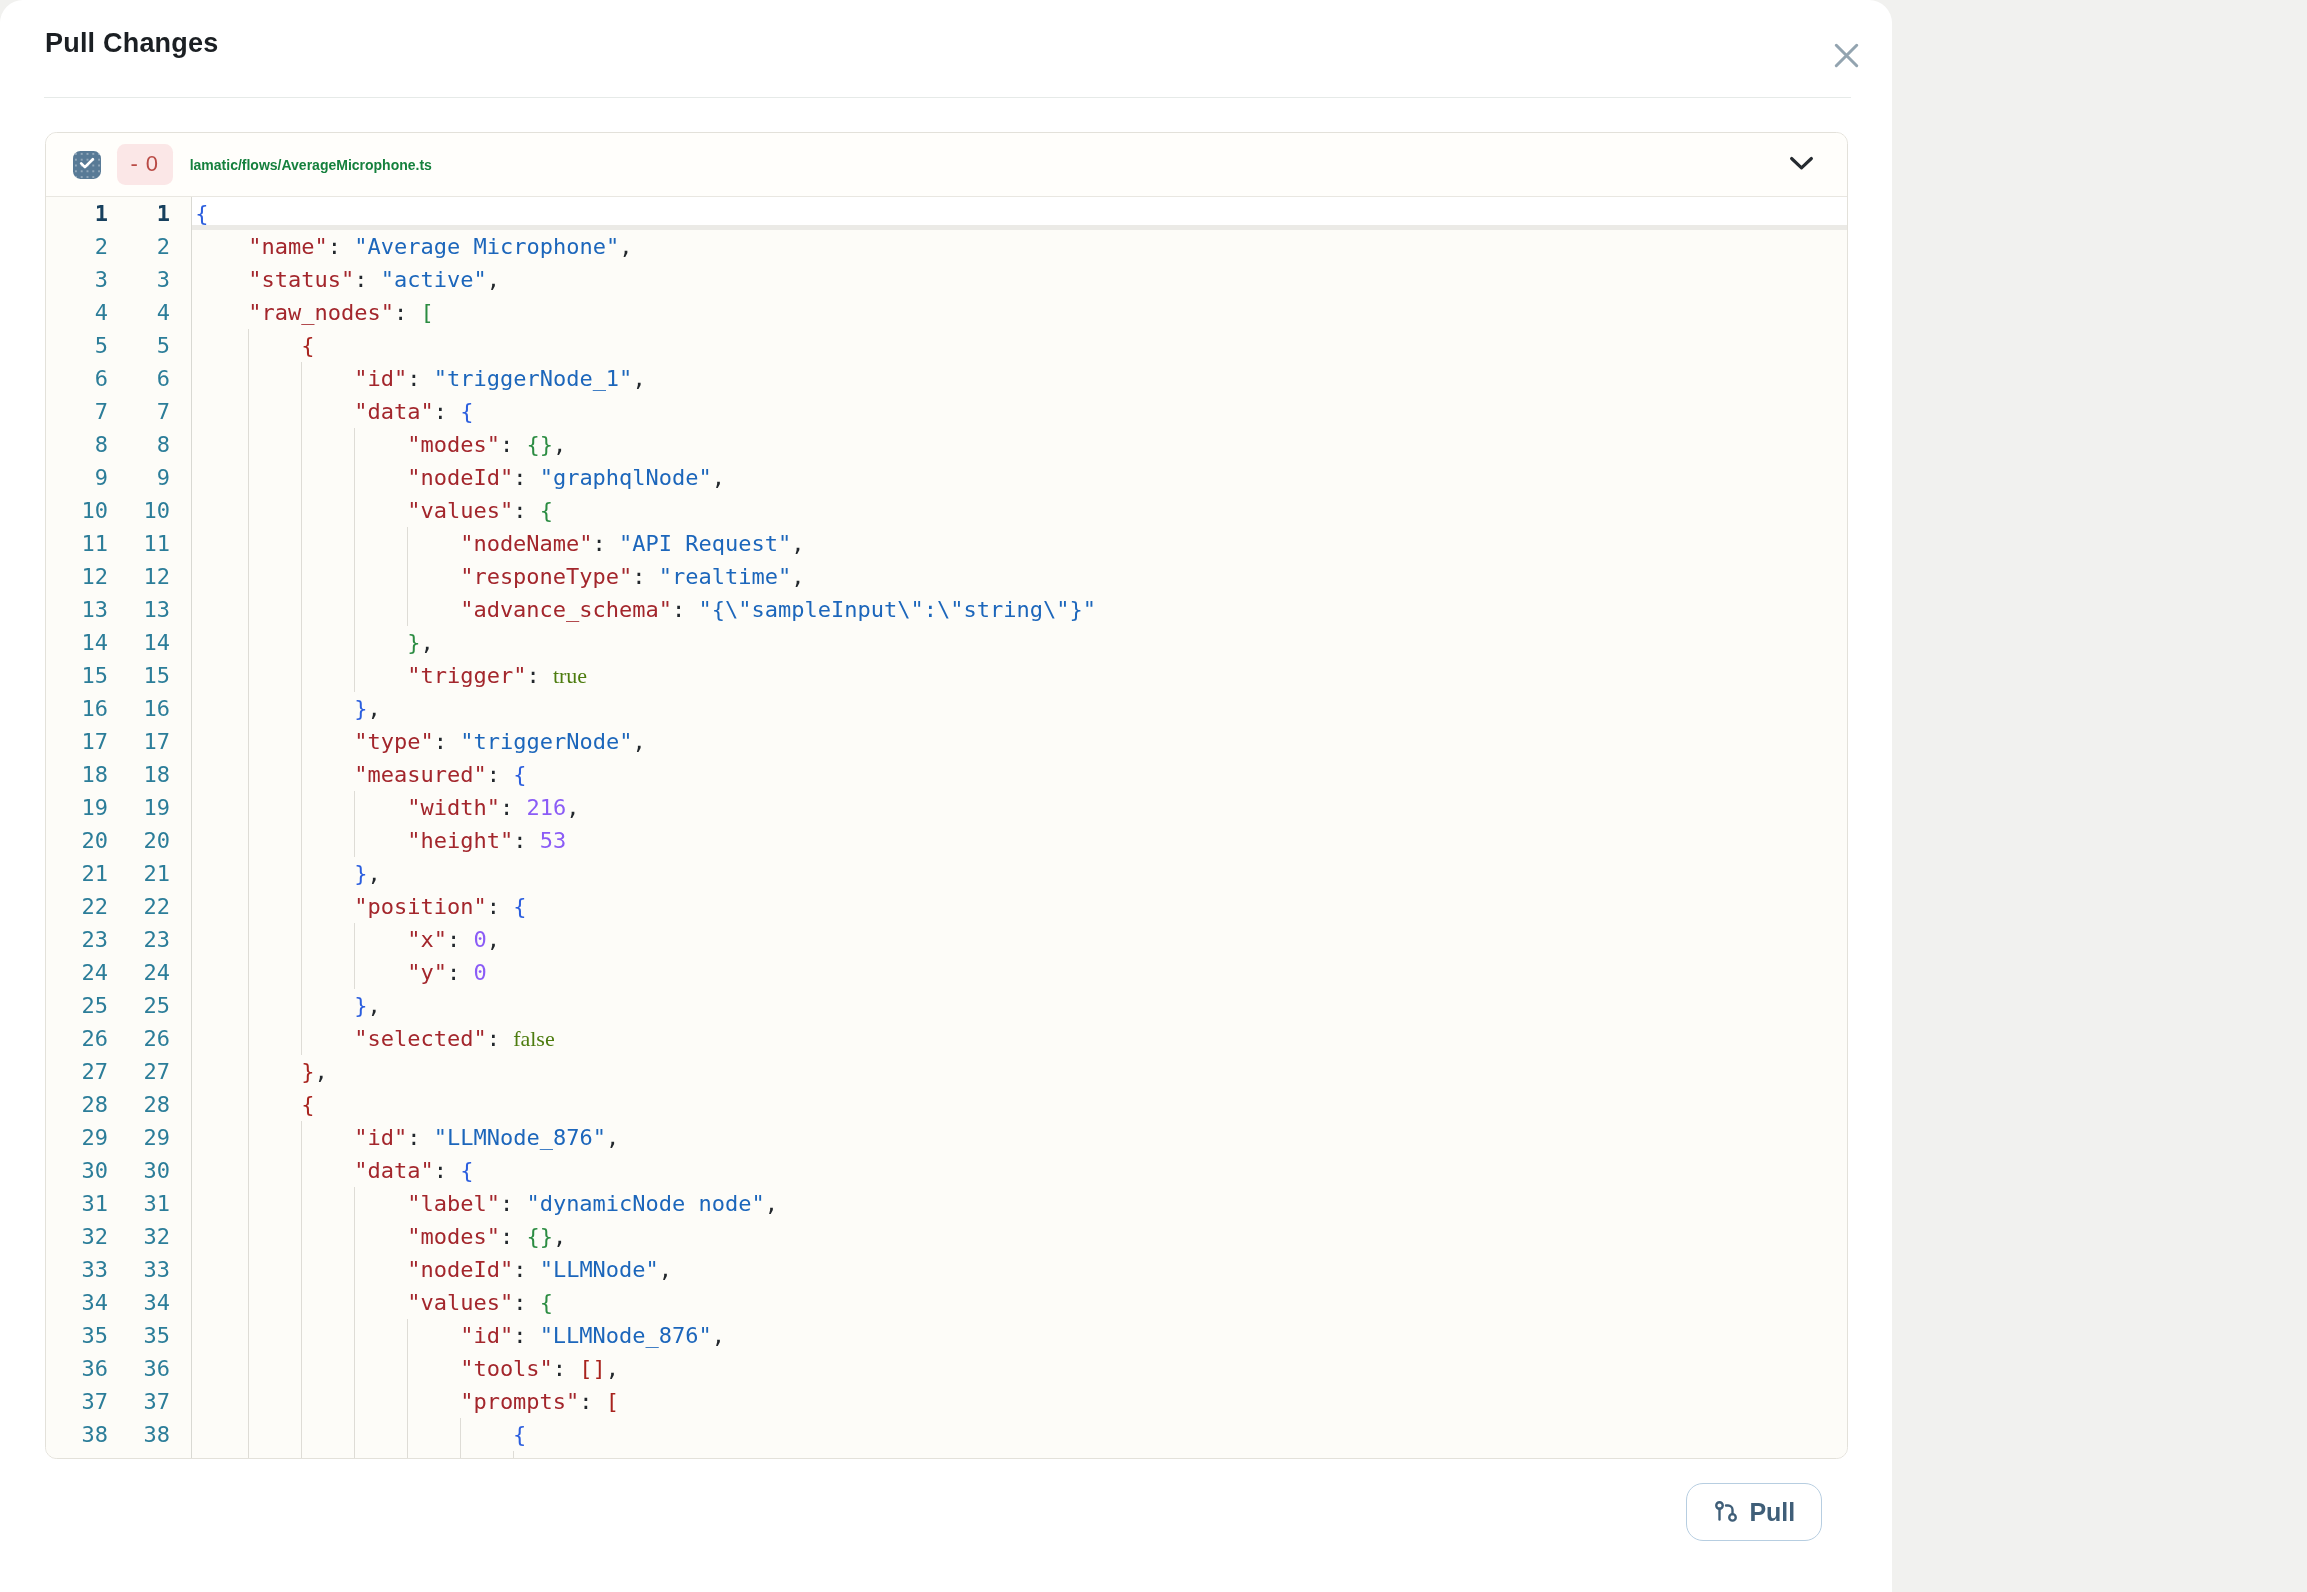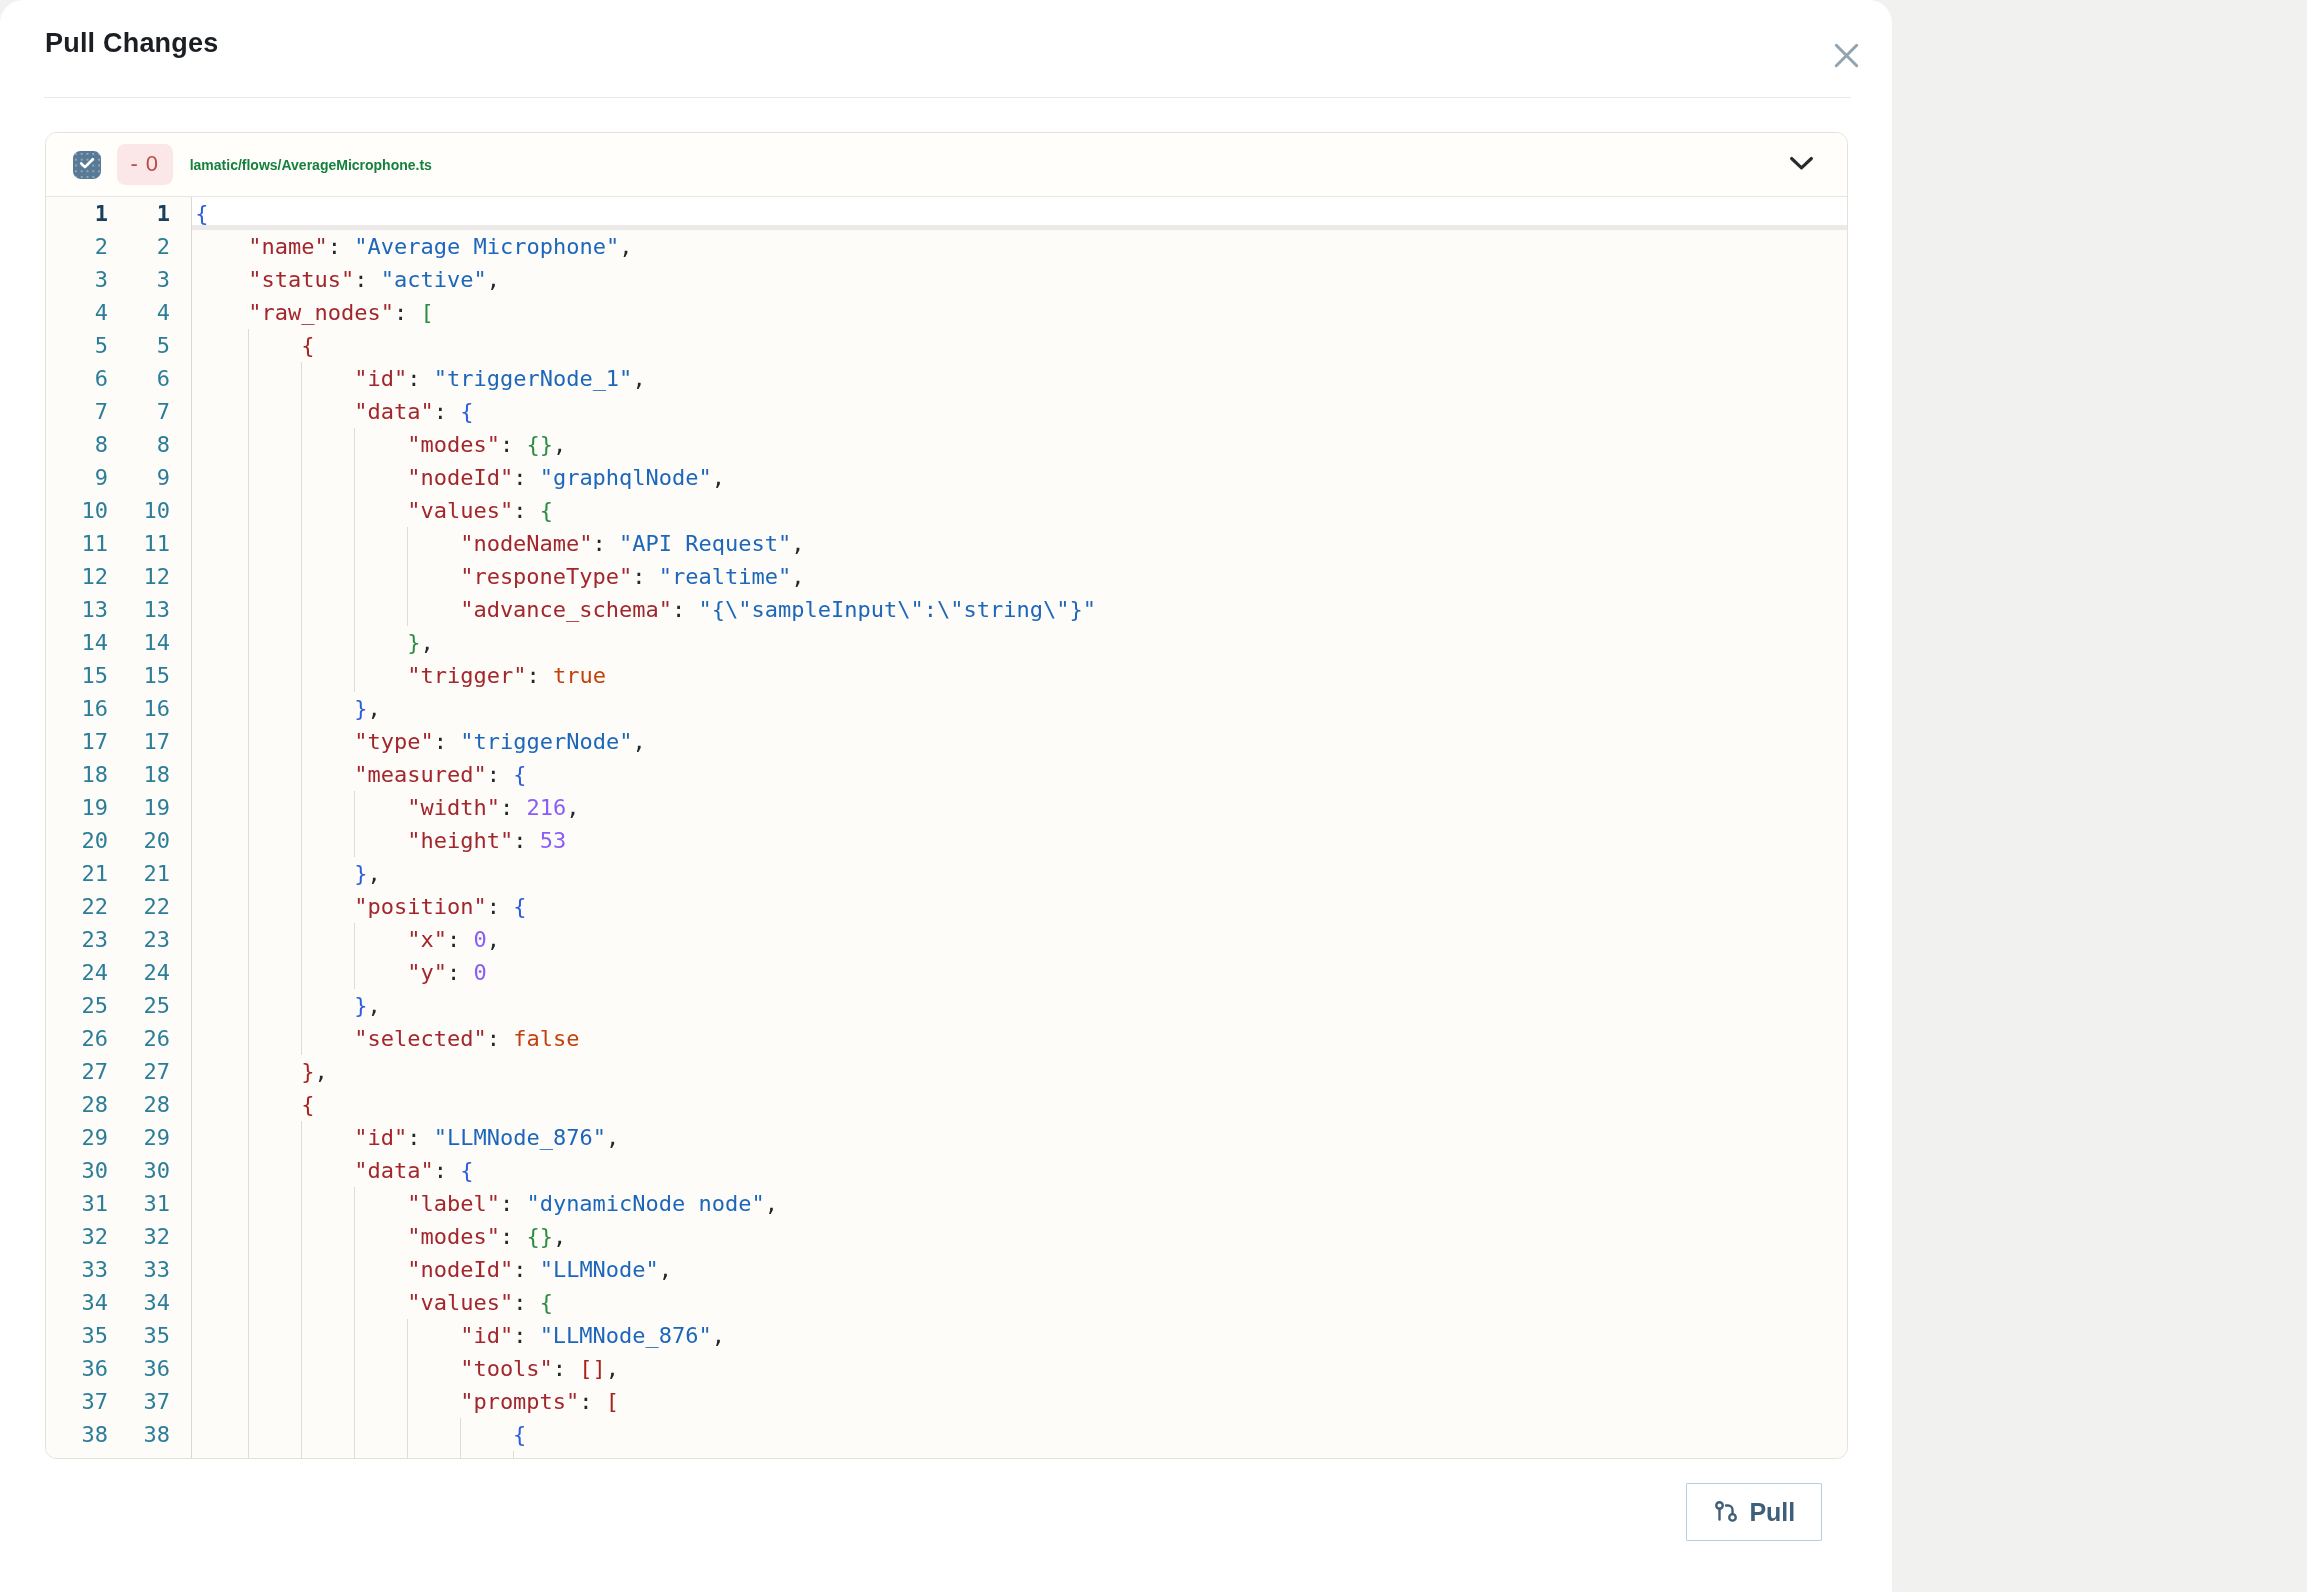--- a/index.html
+++ b/index.html
@@ -55,29 +55,29 @@
   .cc { flex:1; padding-left:3.3px; overflow:hidden; }
   .cl.active .cc { box-shadow:inset 0 -5px 0 #ebeae6; background:#ffffff; }
   .cl.active .ln { color:#17405e; font-weight:bold; }
   .sp { display:inline-block; width:4ch; height:33px; vertical-align:top; }
   .gd { display:inline-block; width:4ch; height:33px; vertical-align:top; border-left:1.6px solid #dedcd6; }
 
   .tk-k  { color:#a3262c; }
   .tk-p  { color:#22272c; }
   .tk-s  { color:#1c66bb; }
   .tk-n  { color:#8b5cf6; }
-  .tk-t  { color:#c2410c; }
+  .tk-t  { color:#4d7c0f;font-family:Liberation Serif, serif; }
   .tk-b0 { color:#2b5ede; }
   .tk-b1 { color:#2b8c42; }
   .tk-b2 { color:#a8231e; }
 
   
   .pull-btn {
     position:absolute; top:1483px; right:70px; width:136px; height:58px;
-    background:#ffffff; border:1.6px solid #b7cee1; border-radius:1px;
+    background:#ffffff; border:1.6px solid #b7cee1; border-radius:17px;
     display:flex; align-items:center; justify-content:center; gap:10.7px;
     color:#3f5e78; font-size:25px; font-weight:600; cursor:pointer;
     font-family:"Liberation Sans", sans-serif;
   }
 </style>
 </head>
 <body>
 
 <div class="modal">
 

